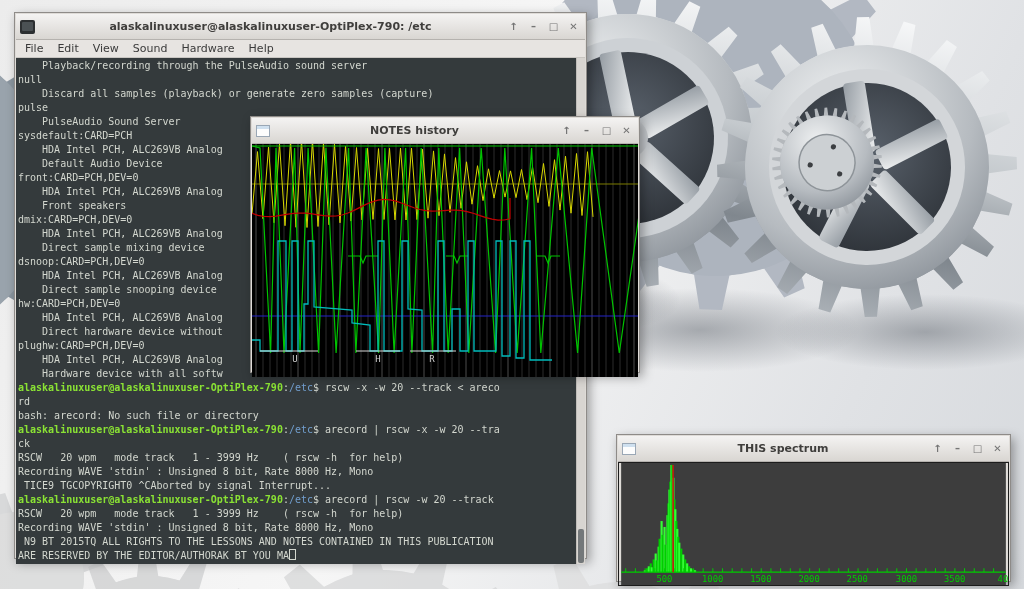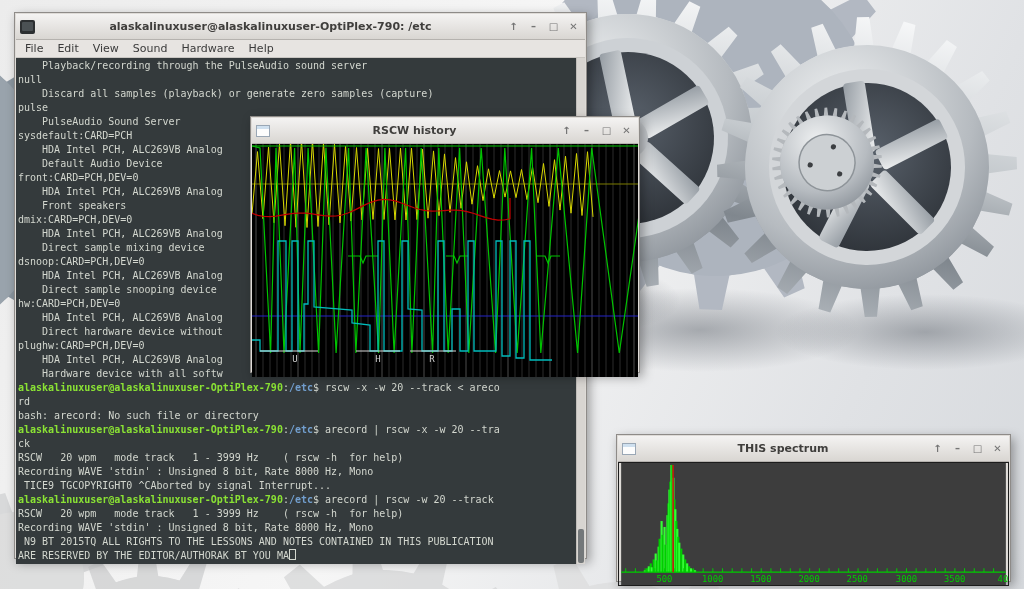--- a/index.html
+++ b/index.html
@@ -33,21 +33,21 @@
   .menu-item { padding:1px 7px; }
   #term-body { display:flex; height:506px; }
   #term-screen {
     width:560px; height:506px; padding:1px 0 0 2px; overflow:hidden;
     font-family:"DejaVu Sans Mono", monospace; font-size:10px; line-height:14px;
     white-space:pre;
   }
   .tline { height:14px; }
   .c-f { }
   .c-g { color:var(--green); font-weight:bold; }
-  .c-b { color:var(--blue); font-weight:bold; }
+  .c-b { color:var(--blue); font-weight:normal; }
   .cursor { display:inline-block; width:7px; height:11px; border:1px solid #d3d7cf; vertical-align:-1px; }
   #term-scroll { width:9px; position:relative; background:#d8d5d1; border-left:1px solid #c0bdb9; }
   #term-thumb { position:absolute; left:1px; right:1px; bottom:1px; height:34px; background:#74787a; border-radius:2px; }
   
   #hist-win { left:250px; top:116px; width:390px; height:257px; z-index:20; }
   #hist-canvas { display:block; background:#000; }
   
   #spec-win { left:616px; top:434px; width:395px; height:148px; z-index:30; }
   #spec-canvas { display:block; border:1px solid #1c1c1c; }
 </style>
@@ -161,21 +161,21 @@
     <div id="term-screen" style="background: rgb(52, 58, 60); color: rgb(211, 215, 207);"><div class="tline"><span class="c-f">    Playback/recording through the PulseAudio sound server</span></div><div class="tline"><span class="c-f">null</span></div><div class="tline"><span class="c-f">    Discard all samples (playback) or generate zero samples (capture)</span></div><div class="tline"><span class="c-f">pulse</span></div><div class="tline"><span class="c-f">    PulseAudio Sound Server</span></div><div class="tline"><span class="c-f">sysdefault:CARD=PCH</span></div><div class="tline"><span class="c-f">    HDA Intel PCH, ALC269VB Analog</span></div><div class="tline"><span class="c-f">    Default Audio Device</span></div><div class="tline"><span class="c-f">front:CARD=PCH,DEV=0</span></div><div class="tline"><span class="c-f">    HDA Intel PCH, ALC269VB Analog</span></div><div class="tline"><span class="c-f">    Front speakers</span></div><div class="tline"><span class="c-f">dmix:CARD=PCH,DEV=0</span></div><div class="tline"><span class="c-f">    HDA Intel PCH, ALC269VB Analog</span></div><div class="tline"><span class="c-f">    Direct sample mixing device</span></div><div class="tline"><span class="c-f">dsnoop:CARD=PCH,DEV=0</span></div><div class="tline"><span class="c-f">    HDA Intel PCH, ALC269VB Analog</span></div><div class="tline"><span class="c-f">    Direct sample snooping device</span></div><div class="tline"><span class="c-f">hw:CARD=PCH,DEV=0</span></div><div class="tline"><span class="c-f">    HDA Intel PCH, ALC269VB Analog</span></div><div class="tline"><span class="c-f">    Direct hardware device without</span></div><div class="tline"><span class="c-f">plughw:CARD=PCH,DEV=0</span></div><div class="tline"><span class="c-f">    HDA Intel PCH, ALC269VB Analog</span></div><div class="tline"><span class="c-f">    Hardware device with all softw</span></div><div class="tline"><span class="c-g">alaskalinuxuser@alaskalinuxuser-OptiPlex-790</span><span class="c-f">:</span><span class="c-b">/etc</span><span class="c-f">$ </span><span class="c-f">rscw -x -w 20 --track &lt; areco</span></div><div class="tline"><span class="c-f">rd</span></div><div class="tline"><span class="c-f">bash: arecord: No such file or directory</span></div><div class="tline"><span class="c-g">alaskalinuxuser@alaskalinuxuser-OptiPlex-790</span><span class="c-f">:</span><span class="c-b">/etc</span><span class="c-f">$ </span><span class="c-f">arecord | rscw -x -w 20 --tra</span></div><div class="tline"><span class="c-f">ck</span></div><div class="tline"><span class="c-f">RSCW   20 wpm   mode track   1 - 3999 Hz    ( rscw -h  for help)</span></div><div class="tline"><span class="c-f">Recording WAVE 'stdin' : Unsigned 8 bit, Rate 8000 Hz, Mono</span></div><div class="tline"><span class="c-f"> TICE9 TGCOPYRIGHT0 ^CAborted by signal Interrupt...</span></div><div class="tline"><span class="c-g">alaskalinuxuser@alaskalinuxuser-OptiPlex-790</span><span class="c-f">:</span><span class="c-b">/etc</span><span class="c-f">$ </span><span class="c-f">arecord | rscw -w 20 --track</span></div><div class="tline"><span class="c-f">RSCW   20 wpm   mode track   1 - 3999 Hz    ( rscw -h  for help)</span></div><div class="tline"><span class="c-f">Recording WAVE 'stdin' : Unsigned 8 bit, Rate 8000 Hz, Mono</span></div><div class="tline"><span class="c-f"> N9 BT 2015TQ ALL RIGHTS TO THE LESSONS AND NOTES CONTAINED IN THIS PUBLICATION</span></div><div class="tline"><span class="c-f">ARE RESERVED BY THE EDITOR/AUTHORAK BT YOU MA</span><span class="cursor"></span></div></div>
     <div id="term-scroll">
       <div id="term-thumb"></div>
     </div>
   </div>
 </div>
 
 <div class="window" id="hist-win">
   <div class="titlebar">
     <span class="appicon-win"></span>
-    <span class="title">RSCW history</span>
+    <span class="title">NOTES history</span>
     <span class="wbtn">↑</span>
     <span class="wbtn">–</span>
     <span class="wbtn">□</span>
     <span class="wbtn">✕</span>
   </div>
   <svg id="hist-canvas" width="386" height="233" viewBox="0 0 386 233">
       <rect x="0" y="0" width="386" height="233" fill="#000000"></rect>
       <g>
         <line x1="4" y1="0" x2="4" y2="233" stroke="#4d4d4d" stroke-width="1"></line>
         <line x1="11" y1="0" x2="11" y2="233" stroke="#2c2c2c" stroke-width="1"></line>

